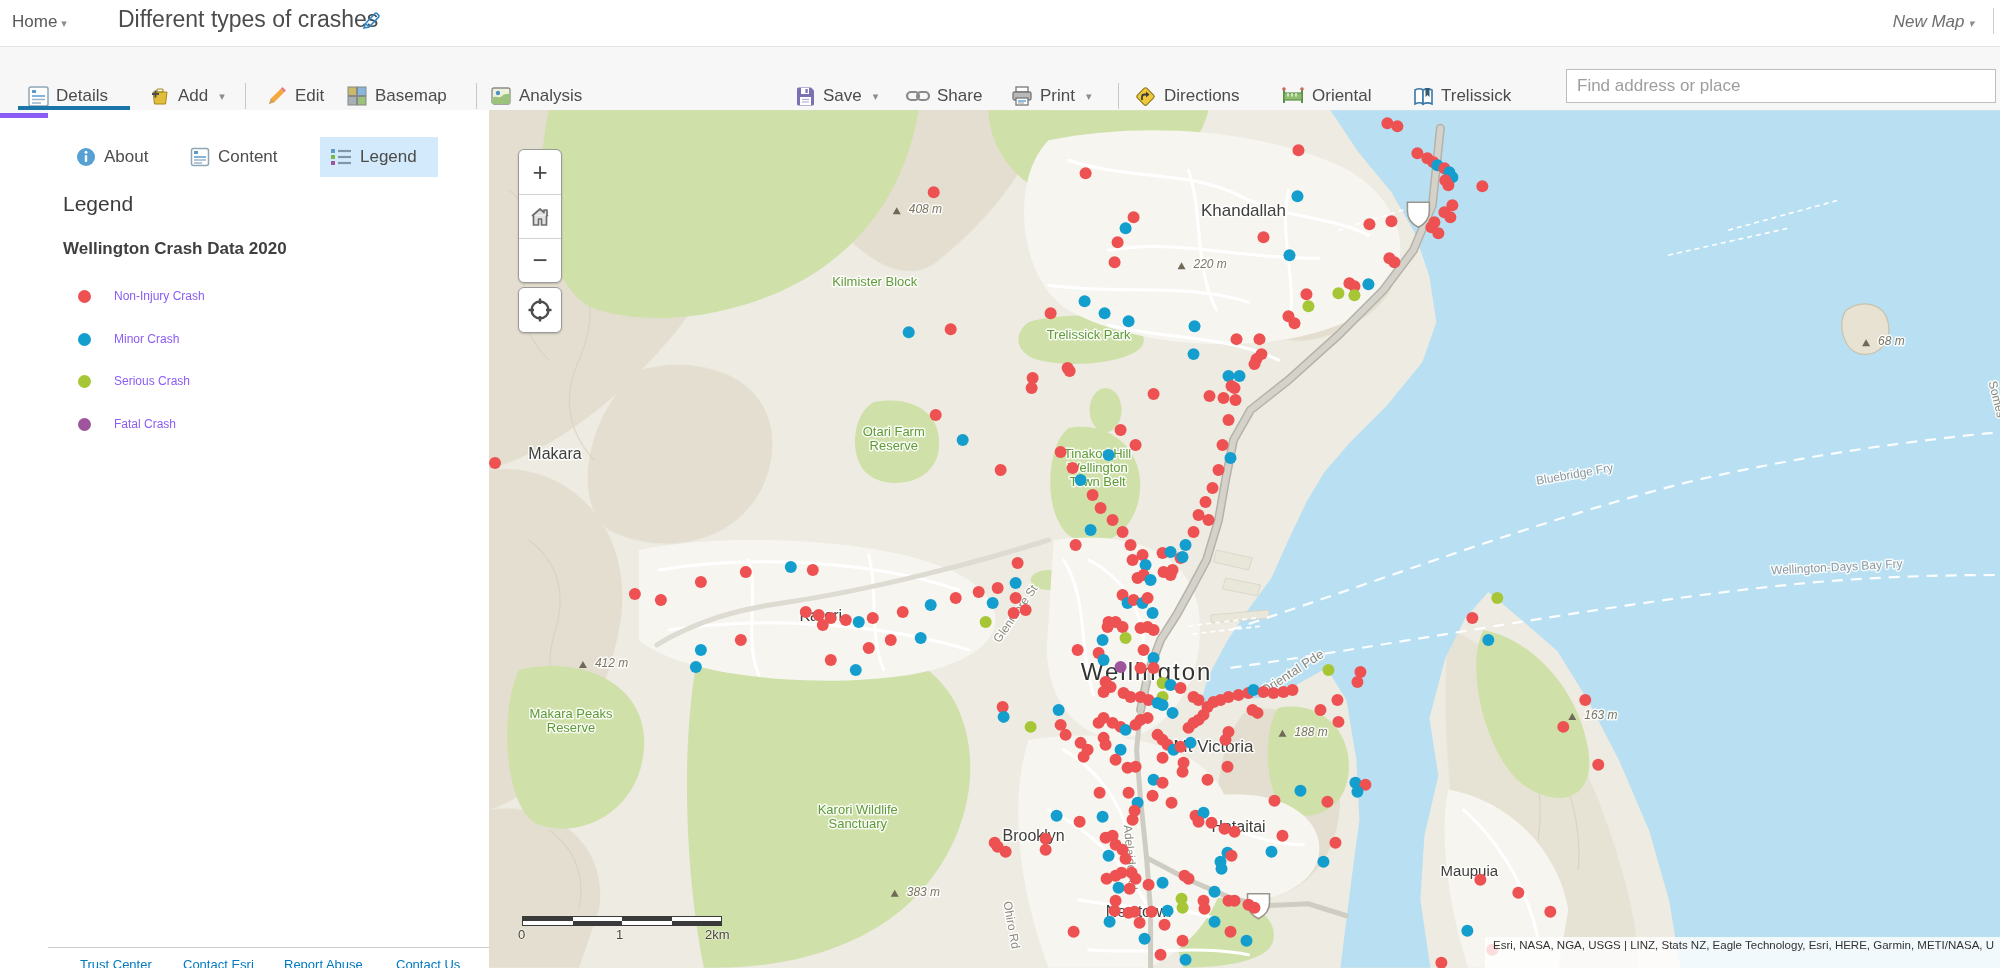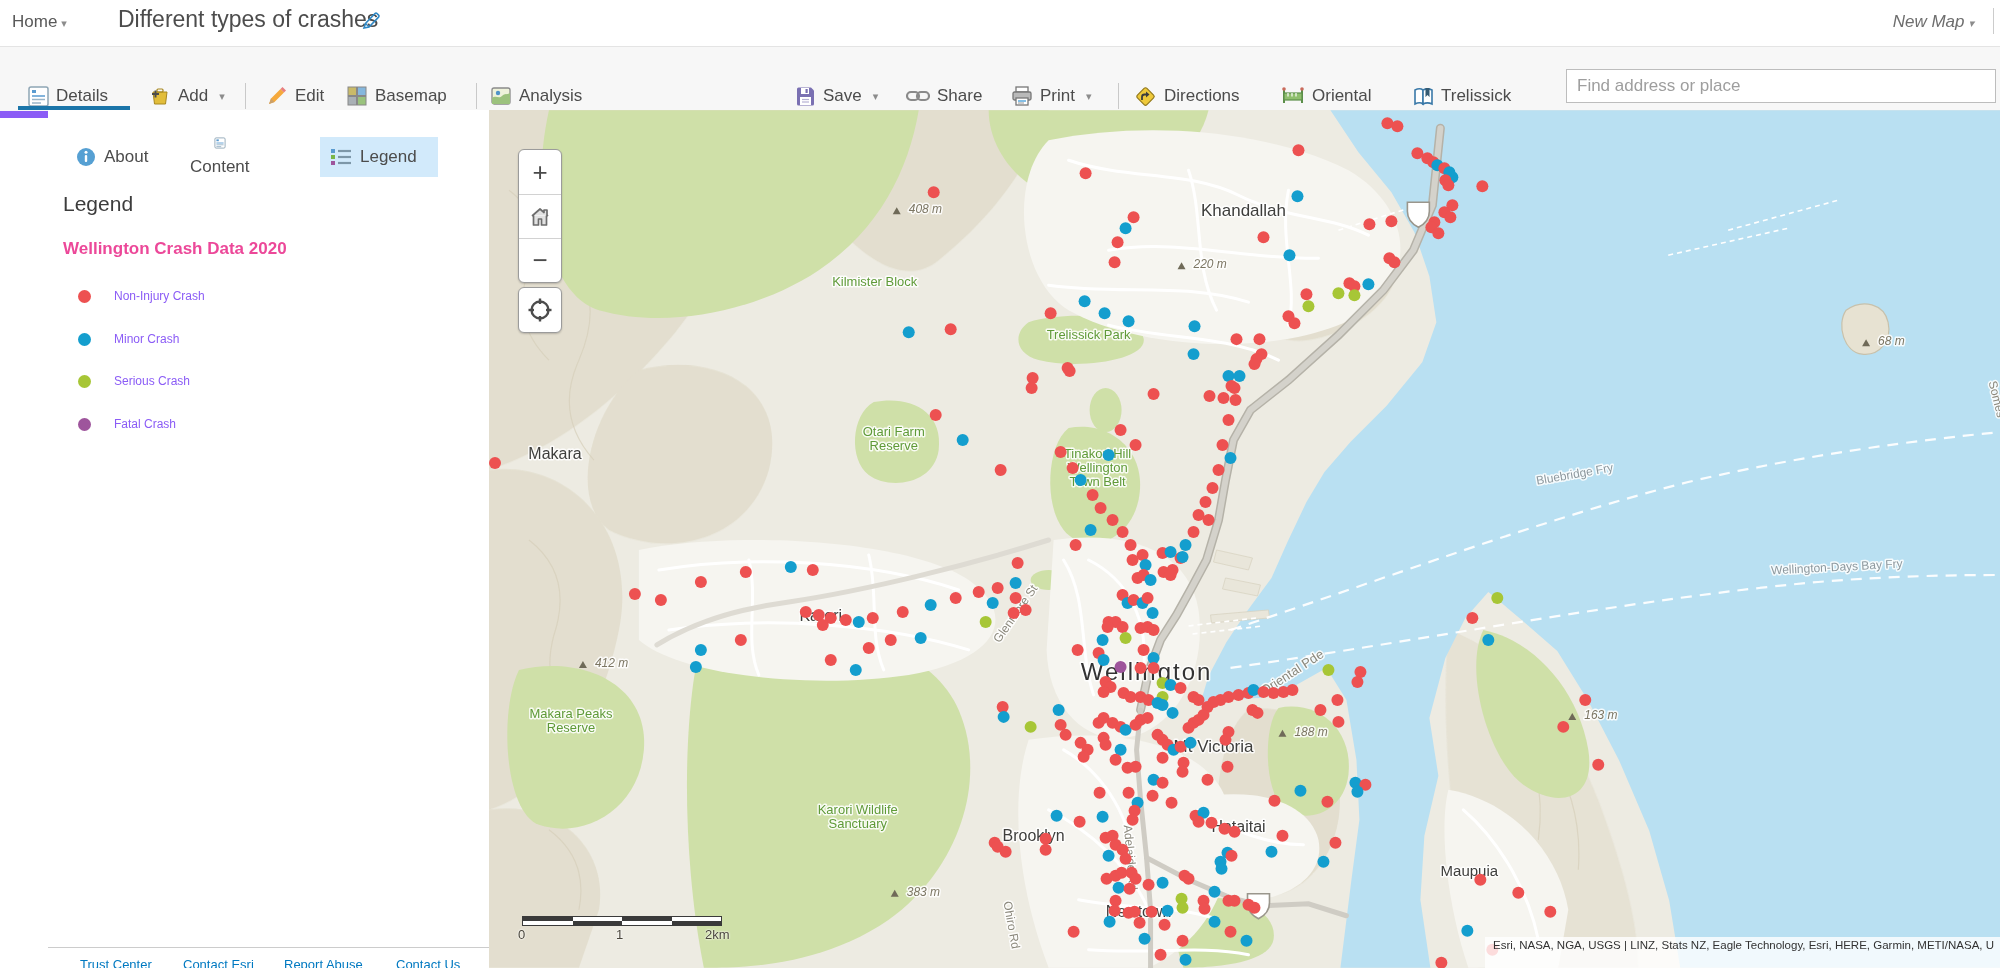--- a/index.html
+++ b/index.html
@@ -11,41 +11,41 @@
   #header { position:absolute; left:0; top:0; width:2000px; height:46px; background:#fff; }
   #home-menu { position:absolute; left:12px; top:12px; font-size:17px; color:#595959; cursor:pointer; }
   .caret { font-size:11px; color:#8c8c8c; margin-left:4px; }
   #page-title { position:absolute; left:118px; top:6px; font-size:23px; color:#4c4c4c; font-weight:400; }
   #title-edit { position:absolute; left:360px; top:10px; width:22px; height:22px; cursor:pointer; }
   #newmap { position:absolute; right:26px; top:12px; font-size:17px; color:#6e6e6e; cursor:pointer;font-style:italic; }
   #hdr-div { position:absolute; right:6px; top:8px; width:1px; height:26px; background:#ccc; }
 
   
   #toolbar { position:absolute; left:0; top:46px; width:2000px; height:72px;
-    background:#f7f7f7; border-top:1px solid #e4e4e4; border-bottom:7px solid #8b5cf6; }
+    background:#f7f7f7; border-top:1px solid #e4e4e4; border-bottom:5px solid #8b5cf6; }
   .titem { position:absolute; top:34px; height:30px; display:flex; align-items:center; gap:7px;
     font-size:17px; color:#4c4c4c; cursor:pointer; white-space:nowrap; }
   .titem svg { display:block; }
   .tdiv { position:absolute; top:36px; width:1px; height:26px; background:#c9c9c9; }
   #details-underline { position:absolute; left:18px; top:59px; width:112px; height:4px; background:#1b75a9; }
   #search-box { position:absolute; left:1566px; top:22px; width:430px; height:34px;
     border:1px solid #bdbdbd; background:#fff; font-size:17px; color:#555;
     padding:0 10px; outline:none; font-family:"Liberation Sans", sans-serif; }
   #search-box::placeholder { color:#9e9e9e; }
 
   
   #sidebar { position:absolute; left:0; top:110px; width:488px; height:858px; background:#fff;
     border-right:1px solid #d8d8d8; overflow:hidden;margin-left:48px; }
   .stab { position:absolute; top:27px; height:40px; display:flex; align-items:center; gap:8px;
     font-size:17px; color:#4c4c4c; cursor:pointer; padding:0 10px; }
-  #tab-about { left:18px; } #tab-content { left:132px;flex-direction:column; }
+  #tab-about { left:18px; } #tab-content { left:132px; }
   #tab-legend { left:272px; width:118px; background:#d2eafb; }
   #collapse-arrow { position:absolute; left:452px; top:36px; font-size:14px; color:#a3a3a3; cursor:pointer; }
   #panel-title { position:absolute; left:15px; top:82px; font-size:21px; color:#3c3c3c; font-weight:400; }
-  #layer-title { position:absolute; left:15px; top:129px; font-size:17px; color:#ec4899; font-weight:700; }
+  #layer-title { position:absolute; left:15px; top:129px; font-size:17px; color:#404040; font-weight:700; }
   .leg-row { position:absolute; left:30px; display:flex; align-items:center; gap:23px; height:20px; }
   .leg-dot { width:13px; height:13px; border-radius:50%; flex:0 0 13px; }
   .leg-label { font-size:12px; color:#8b5cf6; }
   #side-footer { position:absolute; left:0; top:837px; width:488px; border-top:1px solid #ccc; }
   .flink { position:absolute; top:9px; font-size:13px; color:#0079c1; cursor:pointer; white-space:nowrap; }
 
   
   #map { position:absolute; left:489px; top:110px; width:1511px; height:858px; overflow:hidden;
     background:#edebe2; cursor:default; }
   #map-svg { position:absolute; left:0; top:0; }

